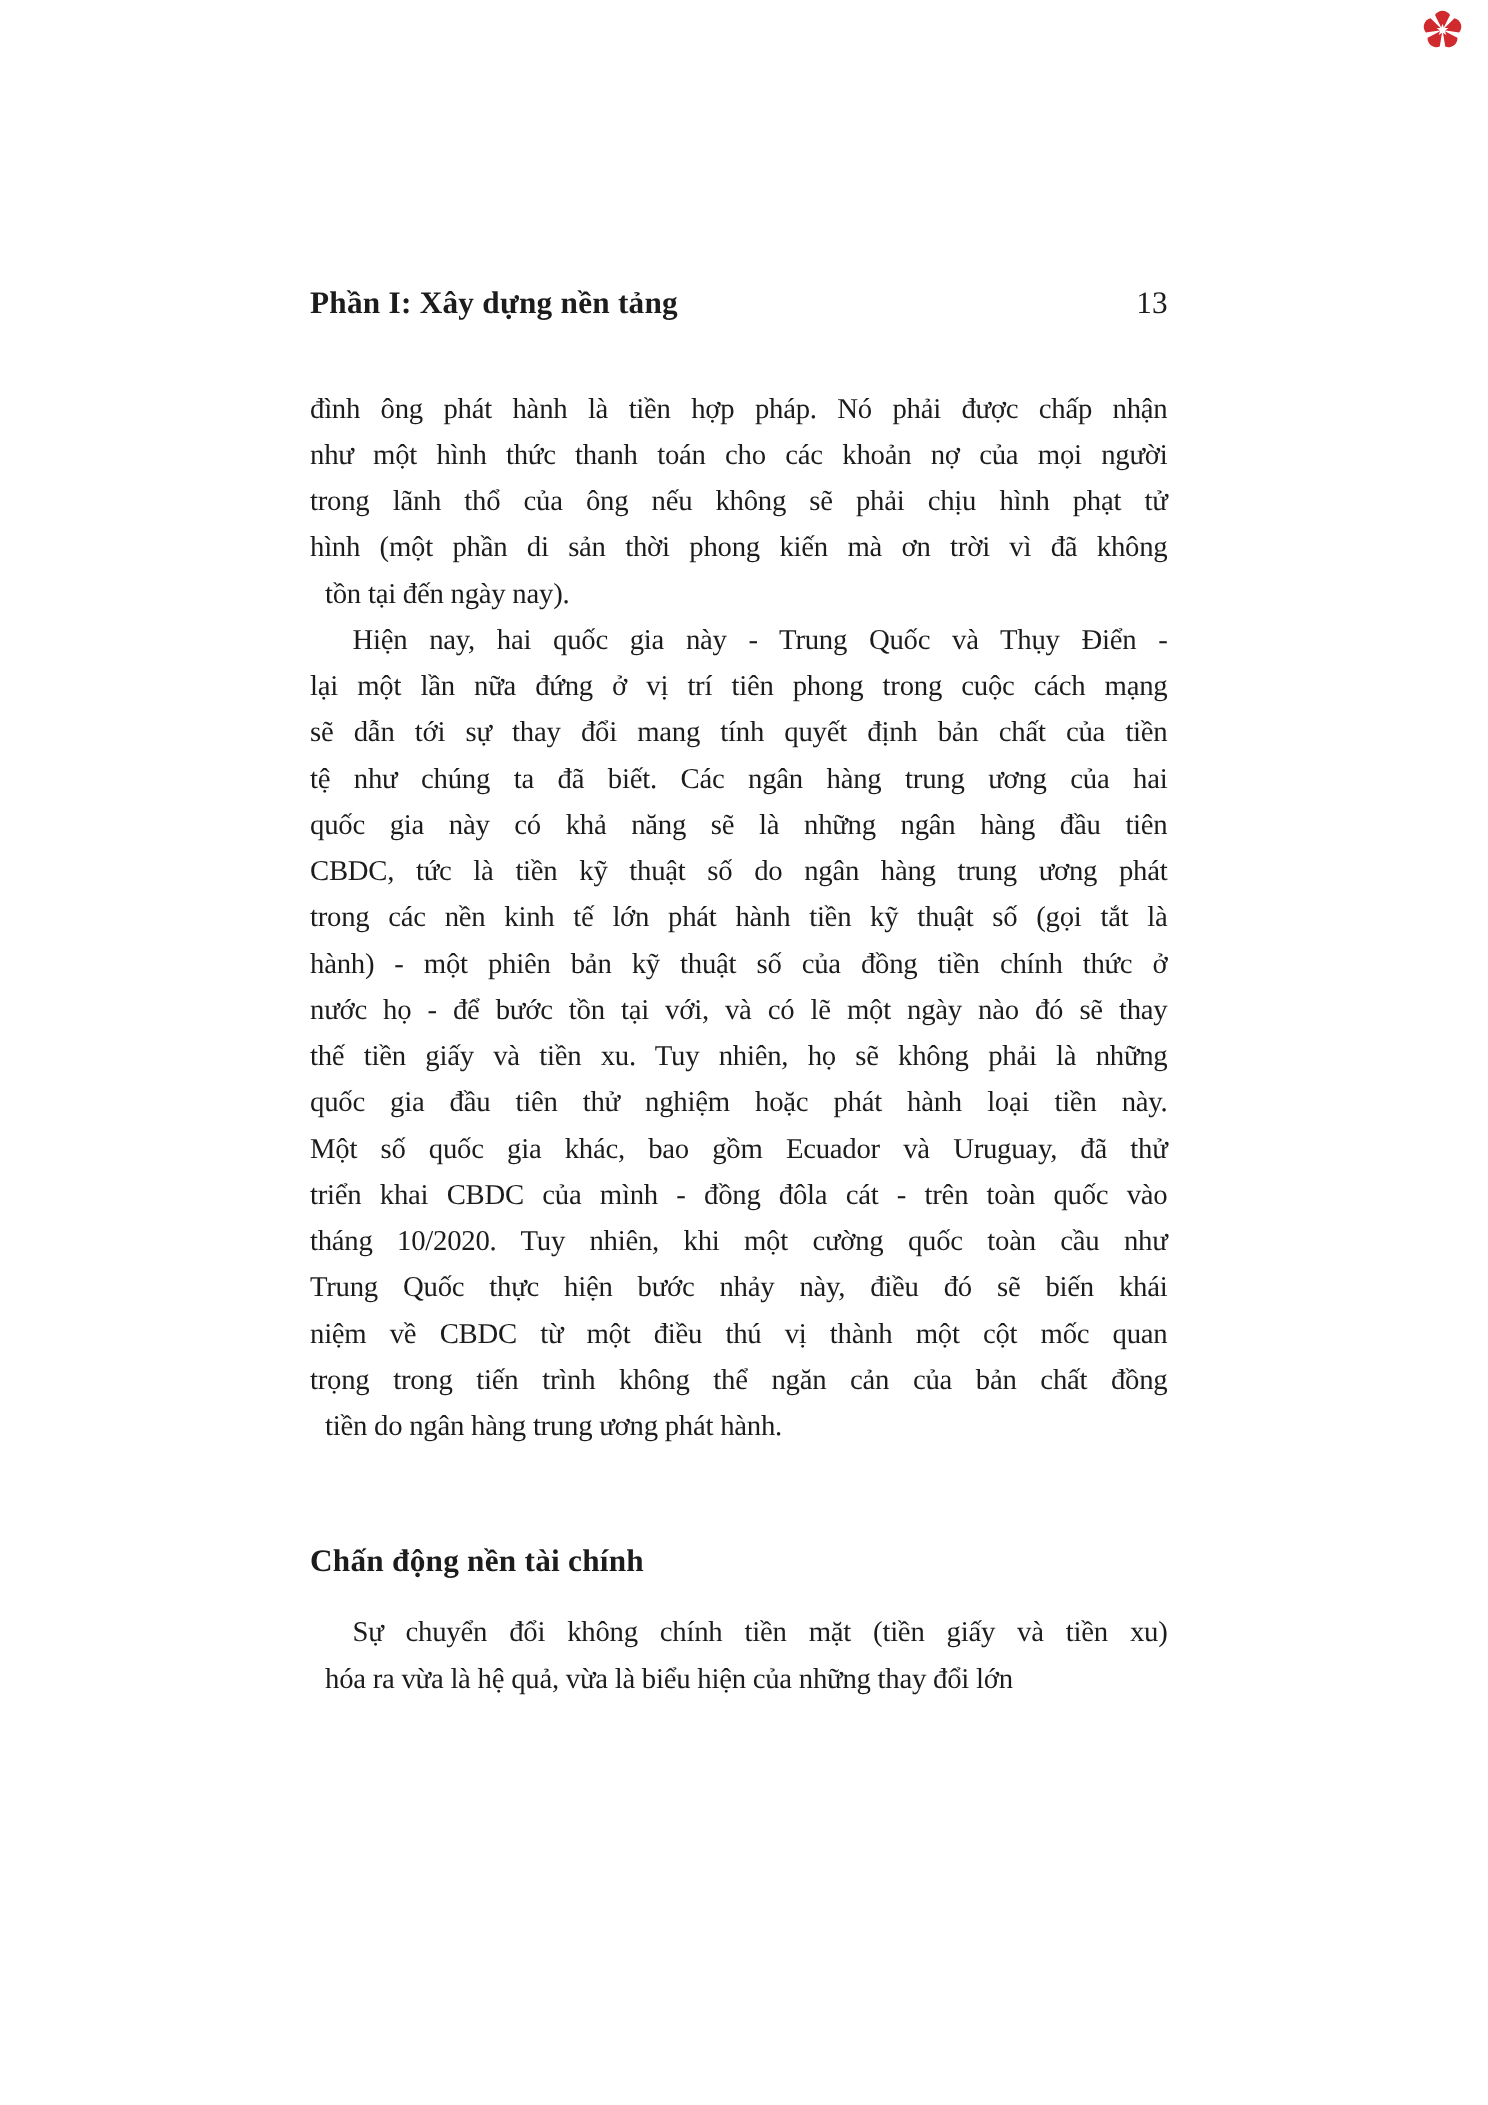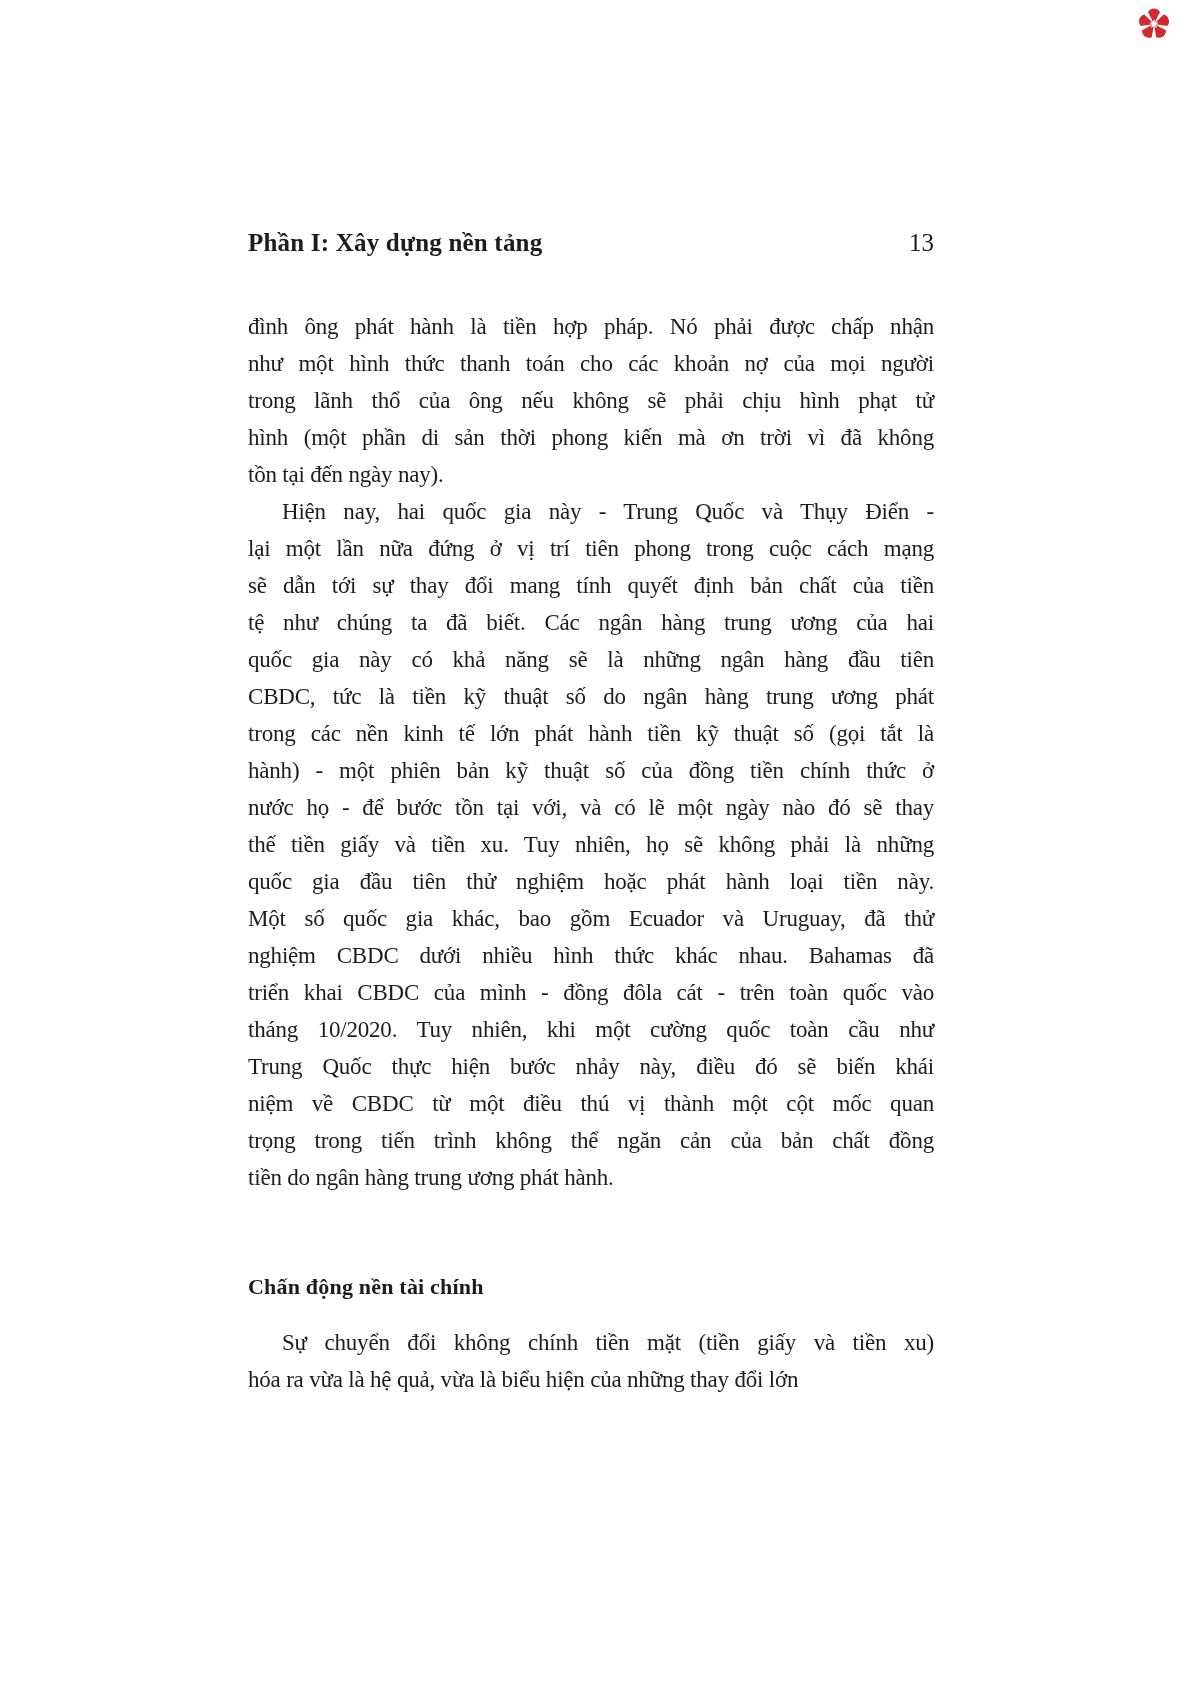--- a/index.html
+++ b/index.html
@@ -44,27 +44,27 @@
     width: 686px;
     font-size: 23px;
     letter-spacing: -0.2px;
   }
   .para .line {
     line-height: 37px;
     text-align: justify;
     text-align-last: justify;
     white-space: normal;
   }
-  .para .line.last { text-align-last: left; }
+  .para .line.last { text-align-last: left; margin-left: 12px; }
   .para .line.indent { text-indent: 34px; }
 
   .section-heading {
     margin-top: 74px;
     font-weight: bold;
-    font-size: 22px;
+    font-size: 25px;
     line-height: 34px;
     letter-spacing: 0.2px;
   }
   .para.after-heading { margin-top: 20px; }
 </style>
 </head>
 <body>
 
 <div class="page">
 
@@ -98,21 +98,20 @@
         <div class="line">sẽ dẫn tới sự thay đổi mang tính quyết định bản chất của tiền</div>
         <div class="line">tệ như chúng ta đã biết. Các ngân hàng trung ương của hai</div>
         <div class="line">quốc gia này có khả năng sẽ là những ngân hàng đầu tiên</div>
         <div class="line">CBDC, tức là tiền kỹ thuật số do ngân hàng trung ương phát</div>
         <div class="line">trong các nền kinh tế lớn phát hành tiền kỹ thuật số (gọi tắt là</div>
         <div class="line">hành) - một phiên bản kỹ thuật số của đồng tiền chính thức ở</div>
         <div class="line">nước họ - để bước tồn tại với, và có lẽ một ngày nào đó sẽ thay</div>
         <div class="line">thế tiền giấy và tiền xu. Tuy nhiên, họ sẽ không phải là những</div>
         <div class="line">quốc gia đầu tiên thử nghiệm hoặc phát hành loại tiền này.</div>
         <div class="line">Một số quốc gia khác, bao gồm Ecuador và Uruguay, đã thử</div>
-        <div class="line">nghiệm CBDC dưới nhiều hình thức khác nhau. Bahamas đã</div>
         <div class="line">triển khai CBDC của mình - đồng đôla cát - trên toàn quốc vào</div>
         <div class="line">tháng 10/2020. Tuy nhiên, khi một cường quốc toàn cầu như</div>
         <div class="line">Trung Quốc thực hiện bước nhảy này, điều đó sẽ biến khái</div>
         <div class="line">niệm về CBDC từ một điều thú vị thành một cột mốc quan</div>
         <div class="line">trọng trong tiến trình không thể ngăn cản của bản chất đồng</div>
         <div class="line last">tiền do ngân hàng trung ương phát hành.</div>
       </div>
     <div class="section-heading">Chấn động nền tài chính</div>
     <div class="para after-heading">
         <div class="line indent">Sự chuyển đổi không chính tiền mặt (tiền giấy và tiền xu)</div>

